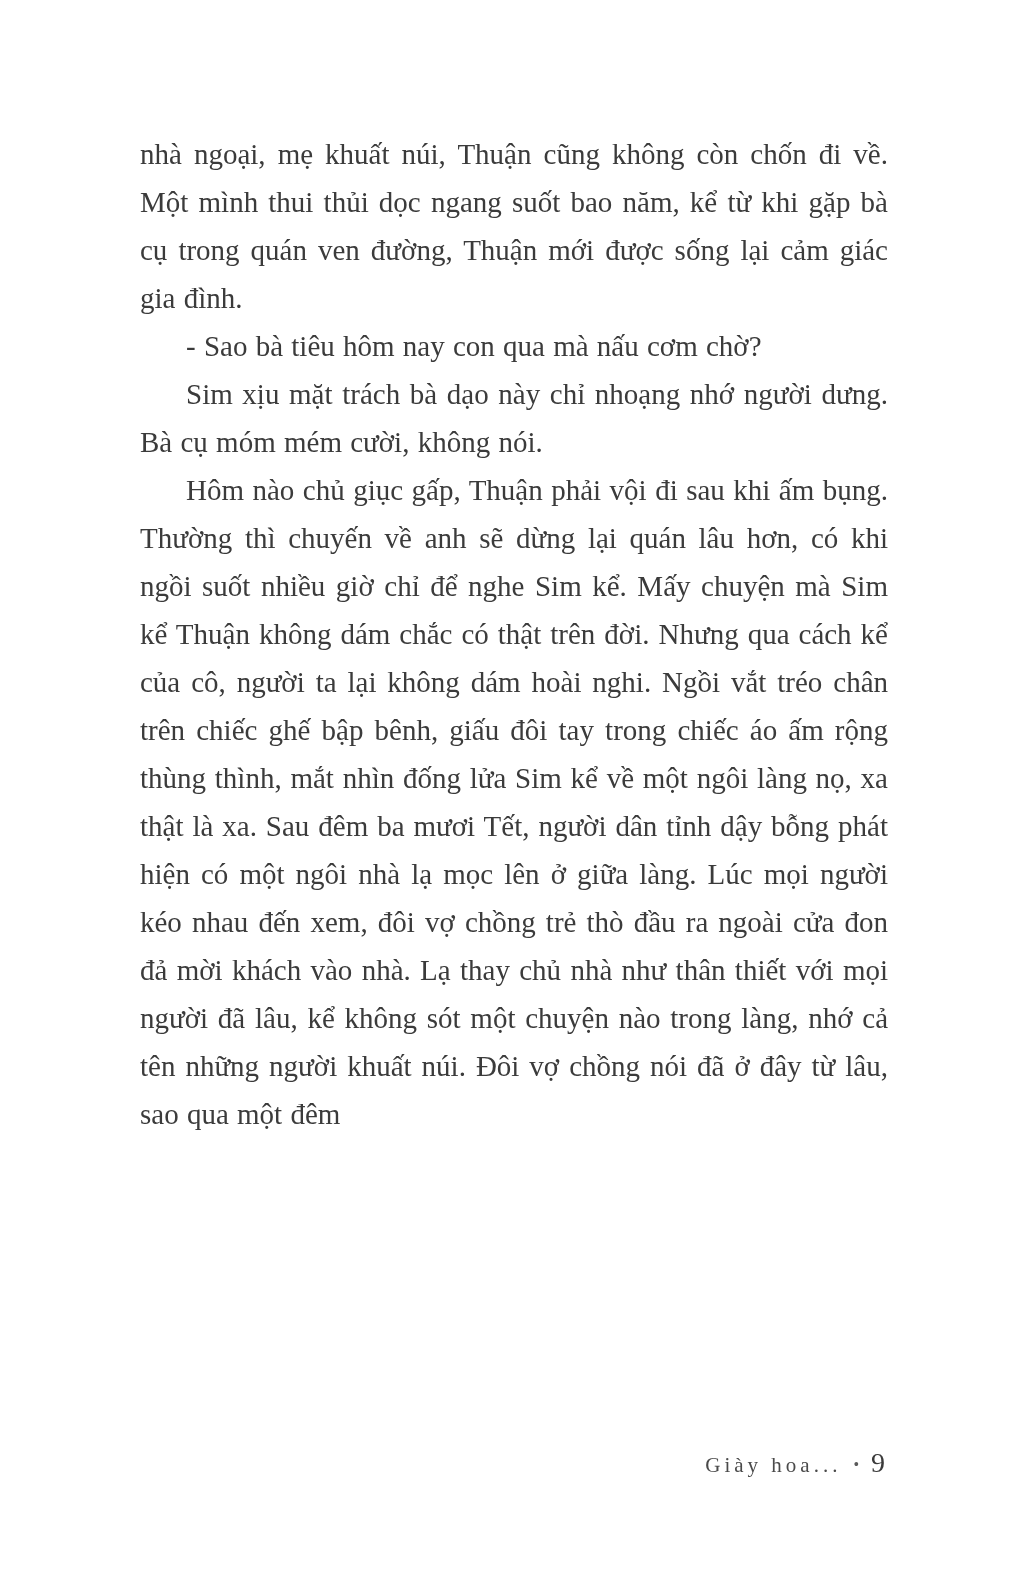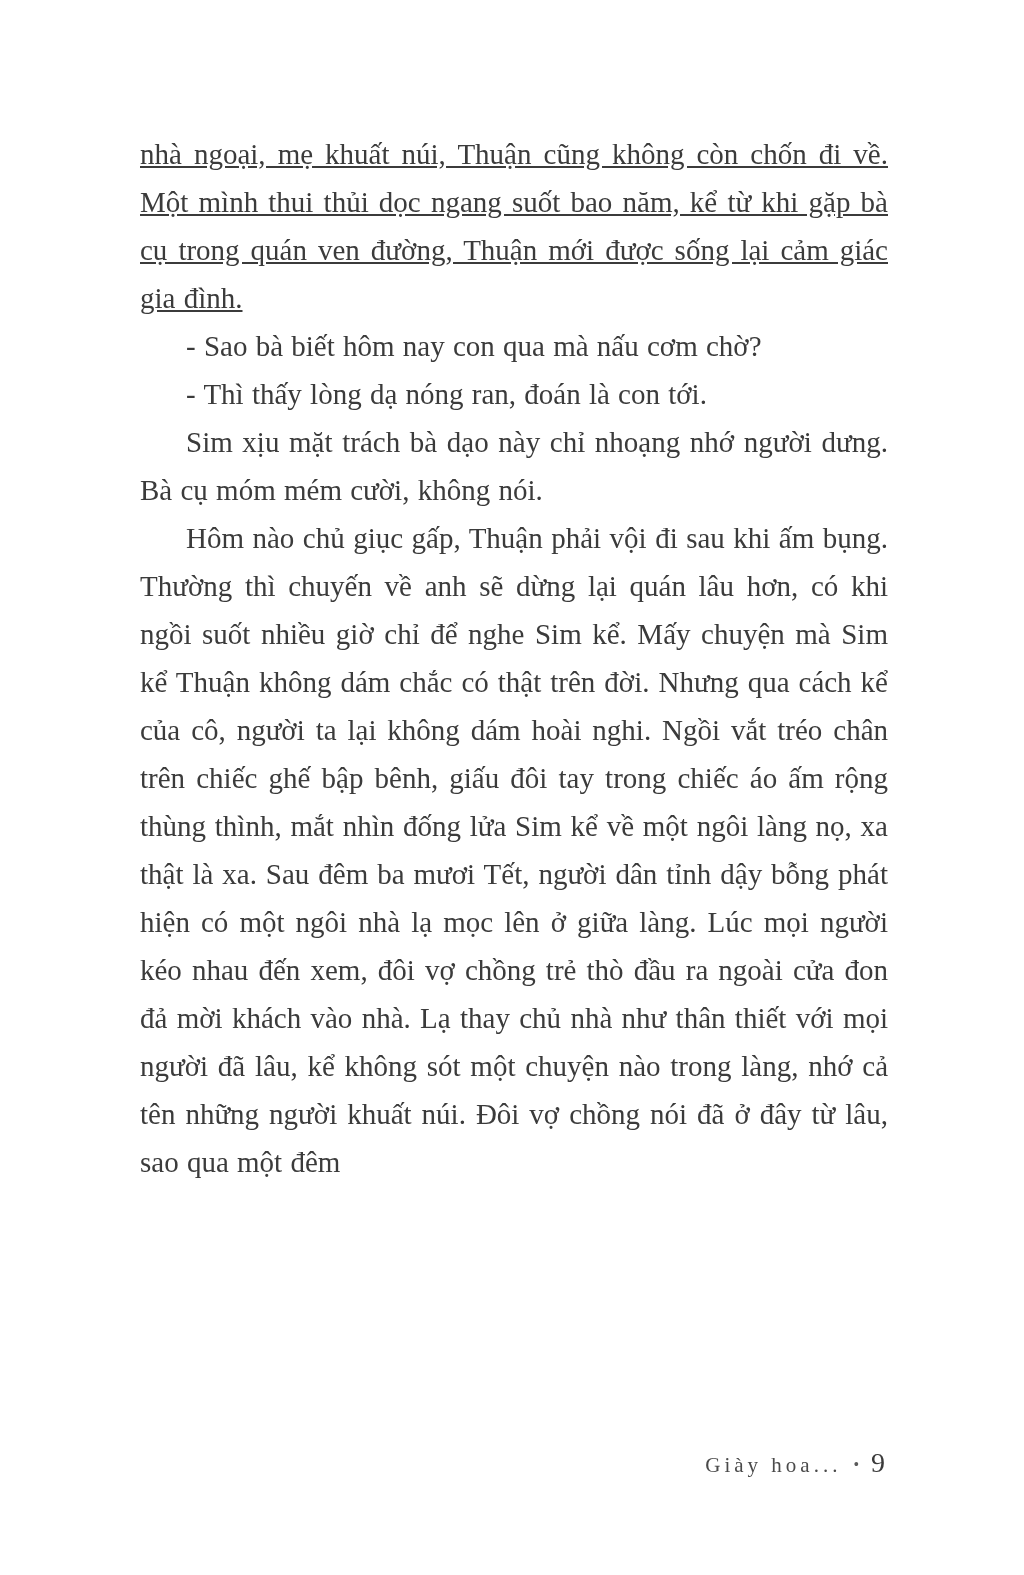--- a/index.html
+++ b/index.html
@@ -27,21 +27,21 @@
     width: 748px;
   }
   .para {
     font-size: 29px;
     line-height: 48px;
     text-align: justify;
     margin: 0;
     text-indent: 46px;
     word-spacing: 1px;
   }
-  .para.no-indent { text-indent: 0; text-decoration: underline; }
+  .para.no-indent { text-indent: 0; }
   .footer {
     position: absolute;
     right: 139px;
     top: 1447px;
     display: flex;
     align-items: baseline;
     gap: 12px;
     white-space: nowrap;
   }
   .footer .running-title {
@@ -61,22 +61,21 @@
     color: #3b3b3b;
   }
 </style>
 </head>
 <body>
 
 <div class="page">
 
   <div class="text-block">
     <p class="para no-indent">nhà ngoại, mẹ khuất núi, Thuận cũng không còn chốn đi về. Một mình thui thủi dọc ngang suốt bao năm, kể từ khi gặp bà cụ trong quán ven đường, Thuận mới được sống lại cảm giác gia đình.</p>
-    <p class="para">- Sao bà biết hôm nay con qua mà nấu cơm chờ?</p>
-    <p class="para">- Thì thấy lòng dạ nóng ran, đoán là con tới.</p>
+    <p class="para">- Sao bà tiêu hôm nay con qua mà nấu cơm chờ?</p>
     <p class="para">Sim xịu mặt trách bà dạo này chỉ nhoạng nhớ người dưng. Bà cụ móm mém cười, không nói.</p>
     <p class="para">Hôm nào chủ giục gấp, Thuận phải vội đi sau khi ấm bụng. Thường thì chuyến về anh sẽ dừng lại quán lâu hơn, có khi ngồi suốt nhiều giờ chỉ để nghe Sim kể. Mấy chuyện mà Sim kể Thuận không dám chắc có thật trên đời. Nhưng qua cách kể của cô, người ta lại không dám hoài nghi. Ngồi vắt tréo chân trên chiếc ghế bập bênh, giấu đôi tay trong chiếc áo ấm rộng thùng thình, mắt nhìn đống lửa Sim kể về một ngôi làng nọ, xa thật là xa. Sau đêm ba mươi Tết, người dân tỉnh dậy bỗng phát hiện có một ngôi nhà lạ mọc lên ở giữa làng. Lúc mọi người kéo nhau đến xem, đôi vợ chồng trẻ thò đầu ra ngoài cửa đon đả mời khách vào nhà. Lạ thay chủ nhà như thân thiết với mọi người đã lâu, kể không sót một chuyện nào trong làng, nhớ cả tên những người khuất núi. Đôi vợ chồng nói đã ở đây từ lâu, sao qua một đêm</p>
   </div>
 
   <div class="footer">
     <span class="running-title">Giày hoa...</span>
     <span class="separator">•</span>
     <span class="page-number">9</span>
   </div>
 

